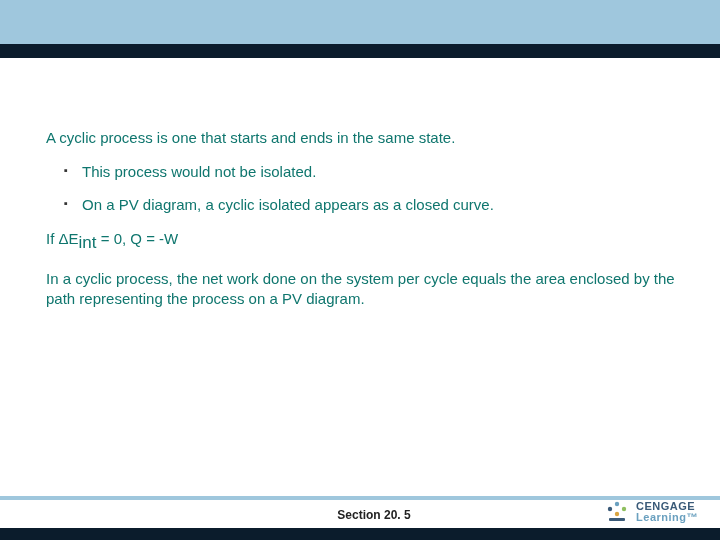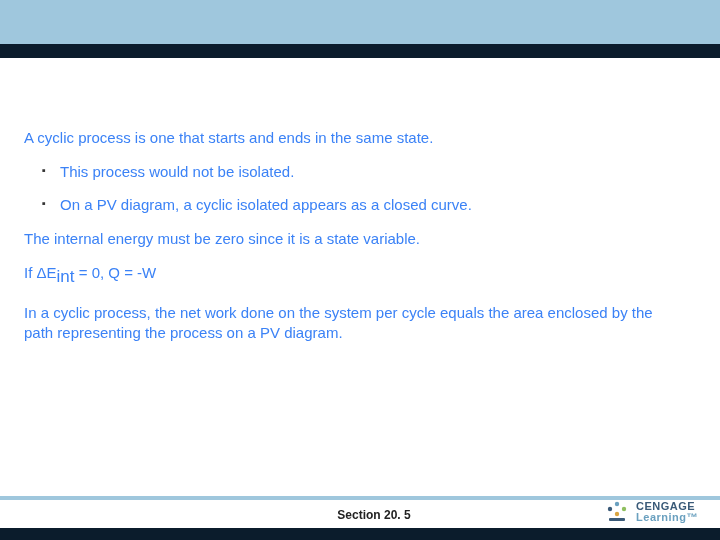--- a/index.html
+++ b/index.html
@@ -1,21 +1,21 @@
 <!DOCTYPE html>
 <html><head>
 <meta charset="utf-8">
 <style>
   * { margin: 0; padding: 0; box-sizing: border-box; }
   html, body { width: 720px; height: 540px; font-family: Arial, Helvetica, sans-serif; background: #fff; overflow: hidden; }
   .slide { width: 720px; height: 540px; position: relative; background: #fff; }
   .top-band { position: absolute; top: 0; left: 0; width: 720px; height: 58px; background: #9fc7dd; }
   .top-dark { position: absolute; top: 44px; left: 0; width: 720px; height: 14px; background: #0b1c2c; }
   .title { position: absolute; top: 84px; left: 30px; font-size: 20px; color: #4a4a4a; font-weight: 400; }
-  .body { position: absolute; top: 128px; left: 24px; width: 660px; color: #3b82f6; font-size: 15px; line-height: 1.35; }
+  .body { position: absolute; top: 128px; left: 46px; width: 660px; color: #0f766e; font-size: 15px; line-height: 1.35; }
   .body p { margin-bottom: 14px; }
   .body ul { list-style: none; margin: 0 0 14px 0; }
   .body ul li { position: relative; padding-left: 36px; margin-bottom: 12px; }
   .body ul li::before { content: "▪"; position: absolute; left: 18px; top: 1px; font-size: 11px; color: #333; }
   .italic { }
   .sub { font-size: 17px; vertical-align: sub; }
   .footer { position: absolute; bottom: 0; left: 0; width: 720px; height: 48px; }
   .footer-line-top { position: absolute; bottom: 40px; left: 0; width: 720px; height: 4px; background: #9fc7dd; }
   .footer-dark { position: absolute; bottom: 0; left: 0; width: 720px; height: 12px; background: #0b1c2c; }
   .section-label { position: absolute; bottom: 18px; width: 720px; text-align: center; font-size: 12px; font-weight: bold; color: #222; padding-left: 28px; }
@@ -34,21 +34,20 @@
 
 
   <div class="body">
     <p>A cyclic process is one that starts and ends in the same state.</p>
     <ul>
       <li>This process would not be isolated.</li>
       <li>
         <span>On a </span><span class="italic">PV</span><span> diagram, a cyclic isolated appears as a closed curve.</span>
       </li>
     </ul>
-    <p>The internal energy must be zero since it is a state variable.</p>
     <p>
       <span>If </span><span>Δ</span><span class="italic">E</span><span class="sub">int</span><span> = 0, </span><span class="italic">Q</span><span> = -</span><span class="italic">W</span>
     </p>
     <p>
       <span>In a cyclic process, the net work done on the system per cycle equals the area enclosed by the path representing the process on a </span><span class="italic">PV</span><span> diagram.</span>
     </p>
   </div>
 
   <div class="footer">
     <div class="footer-line-top"></div>

